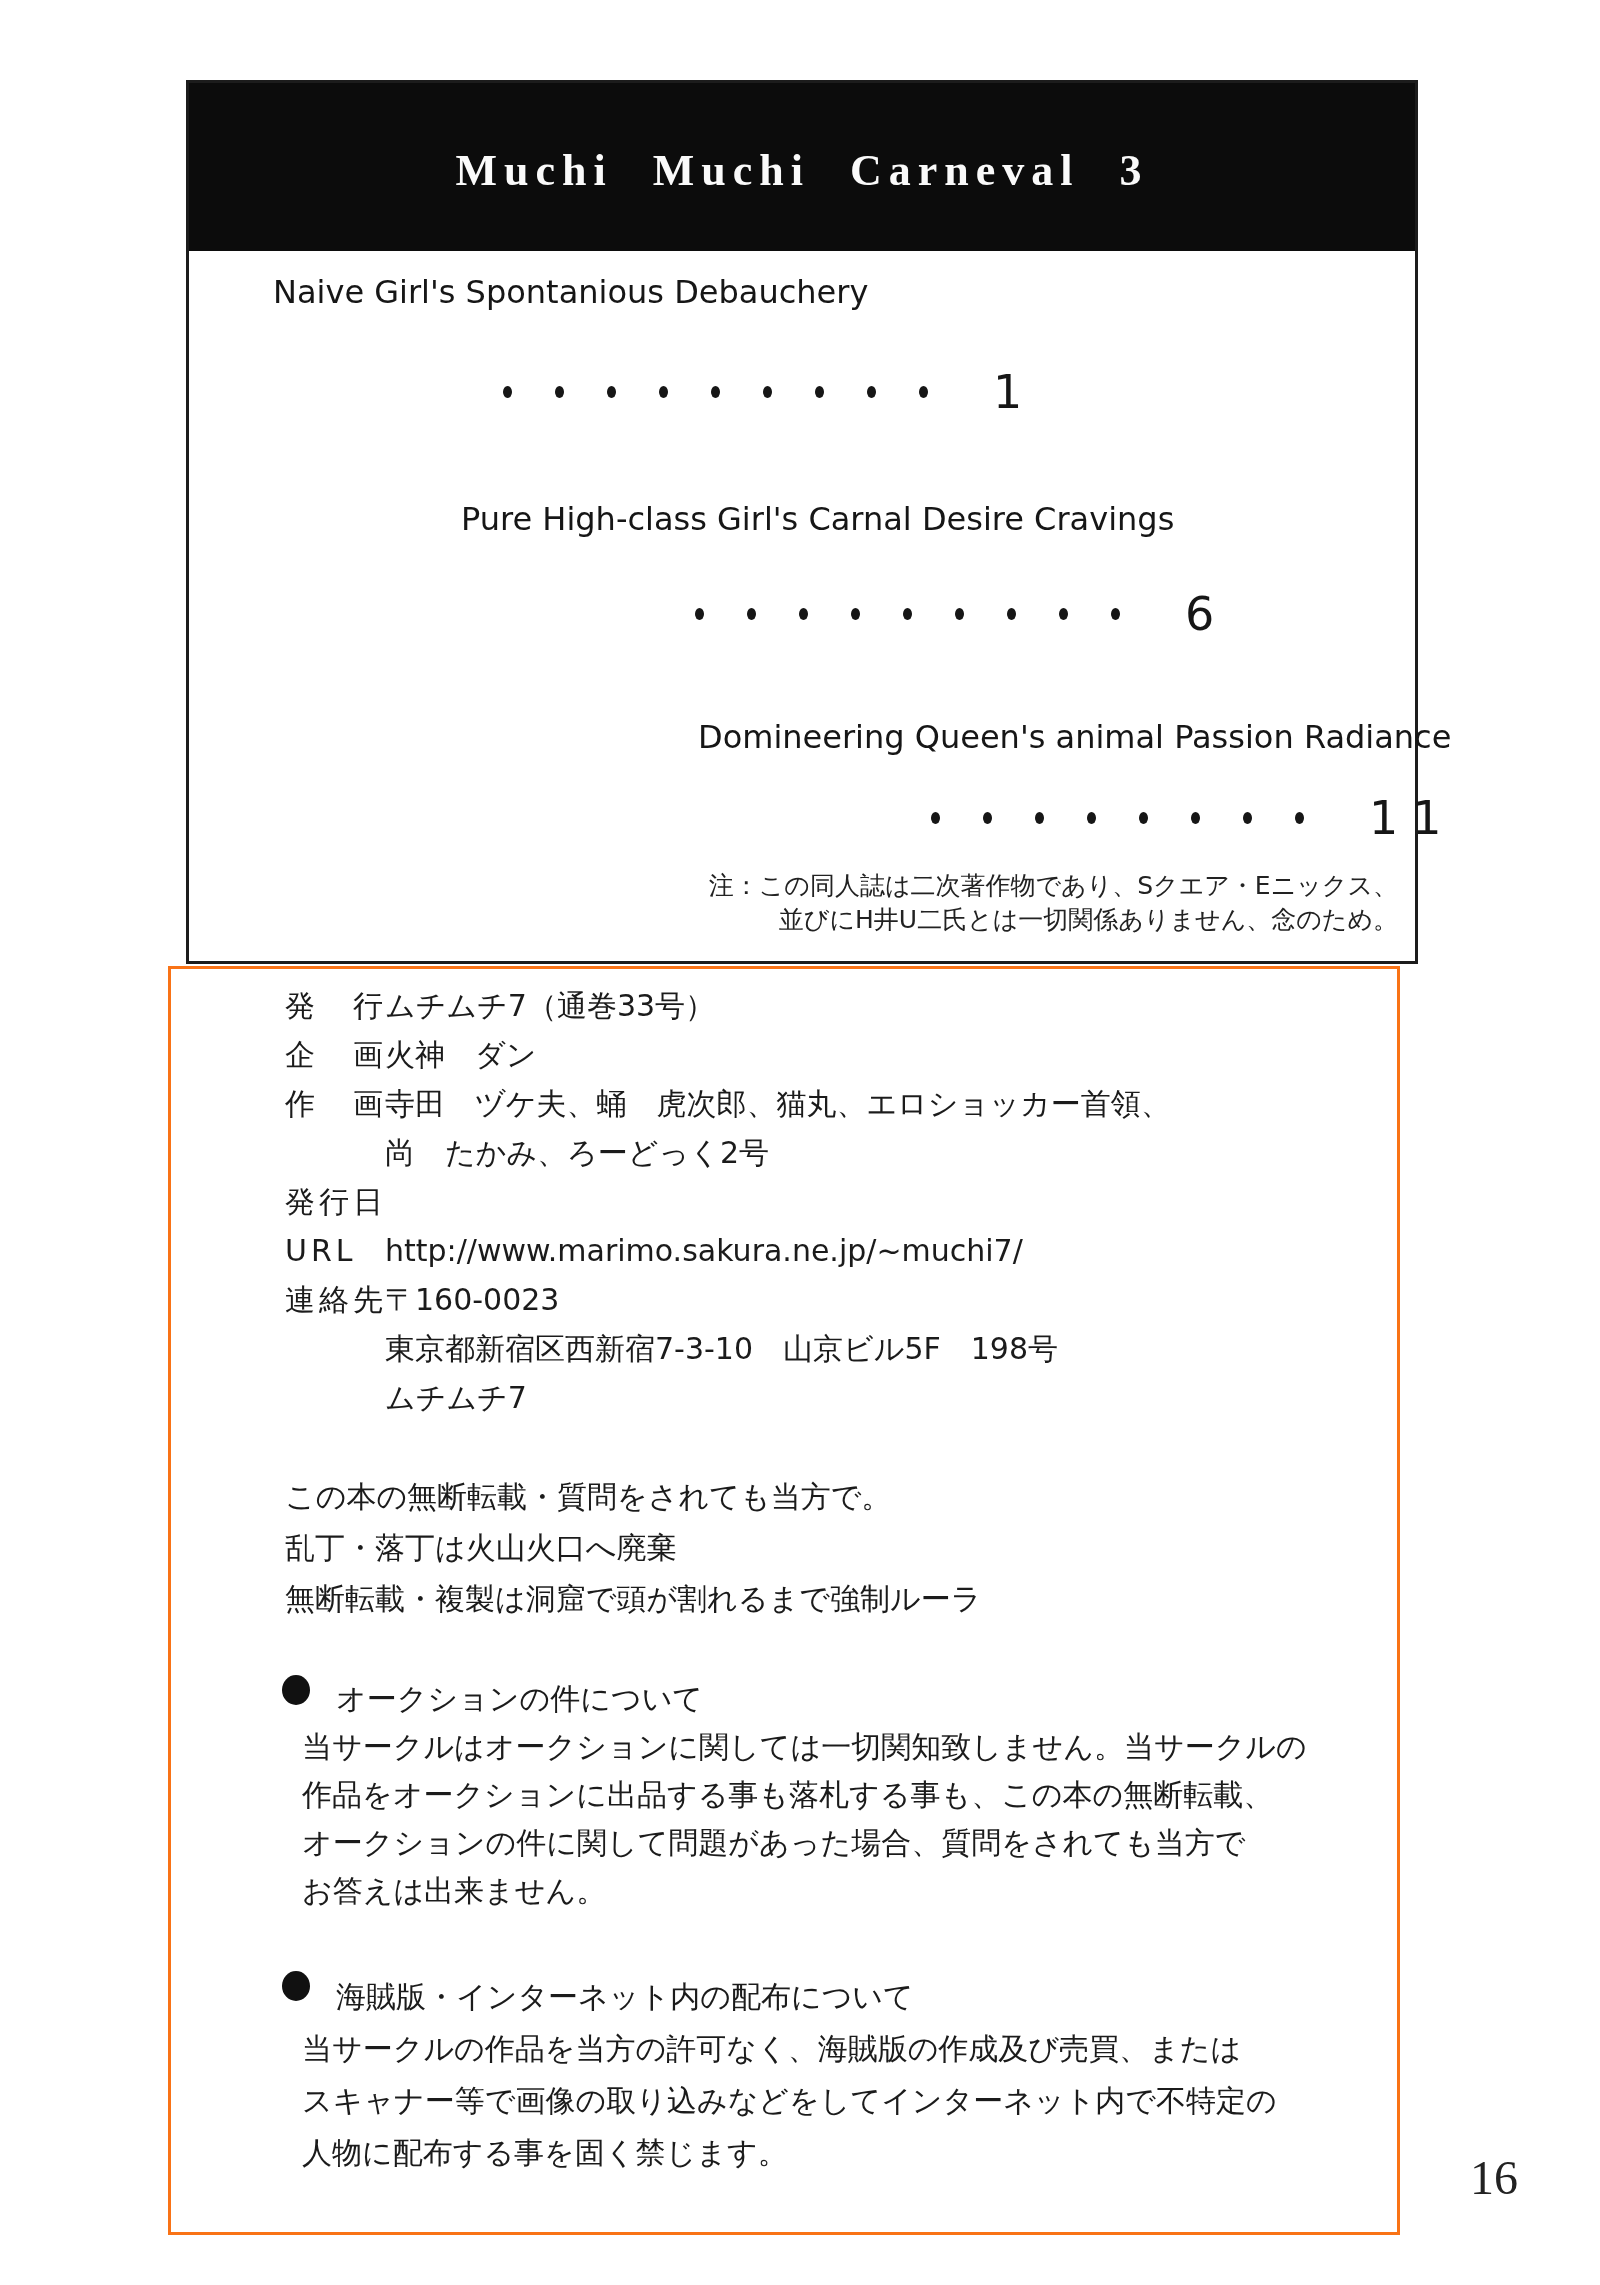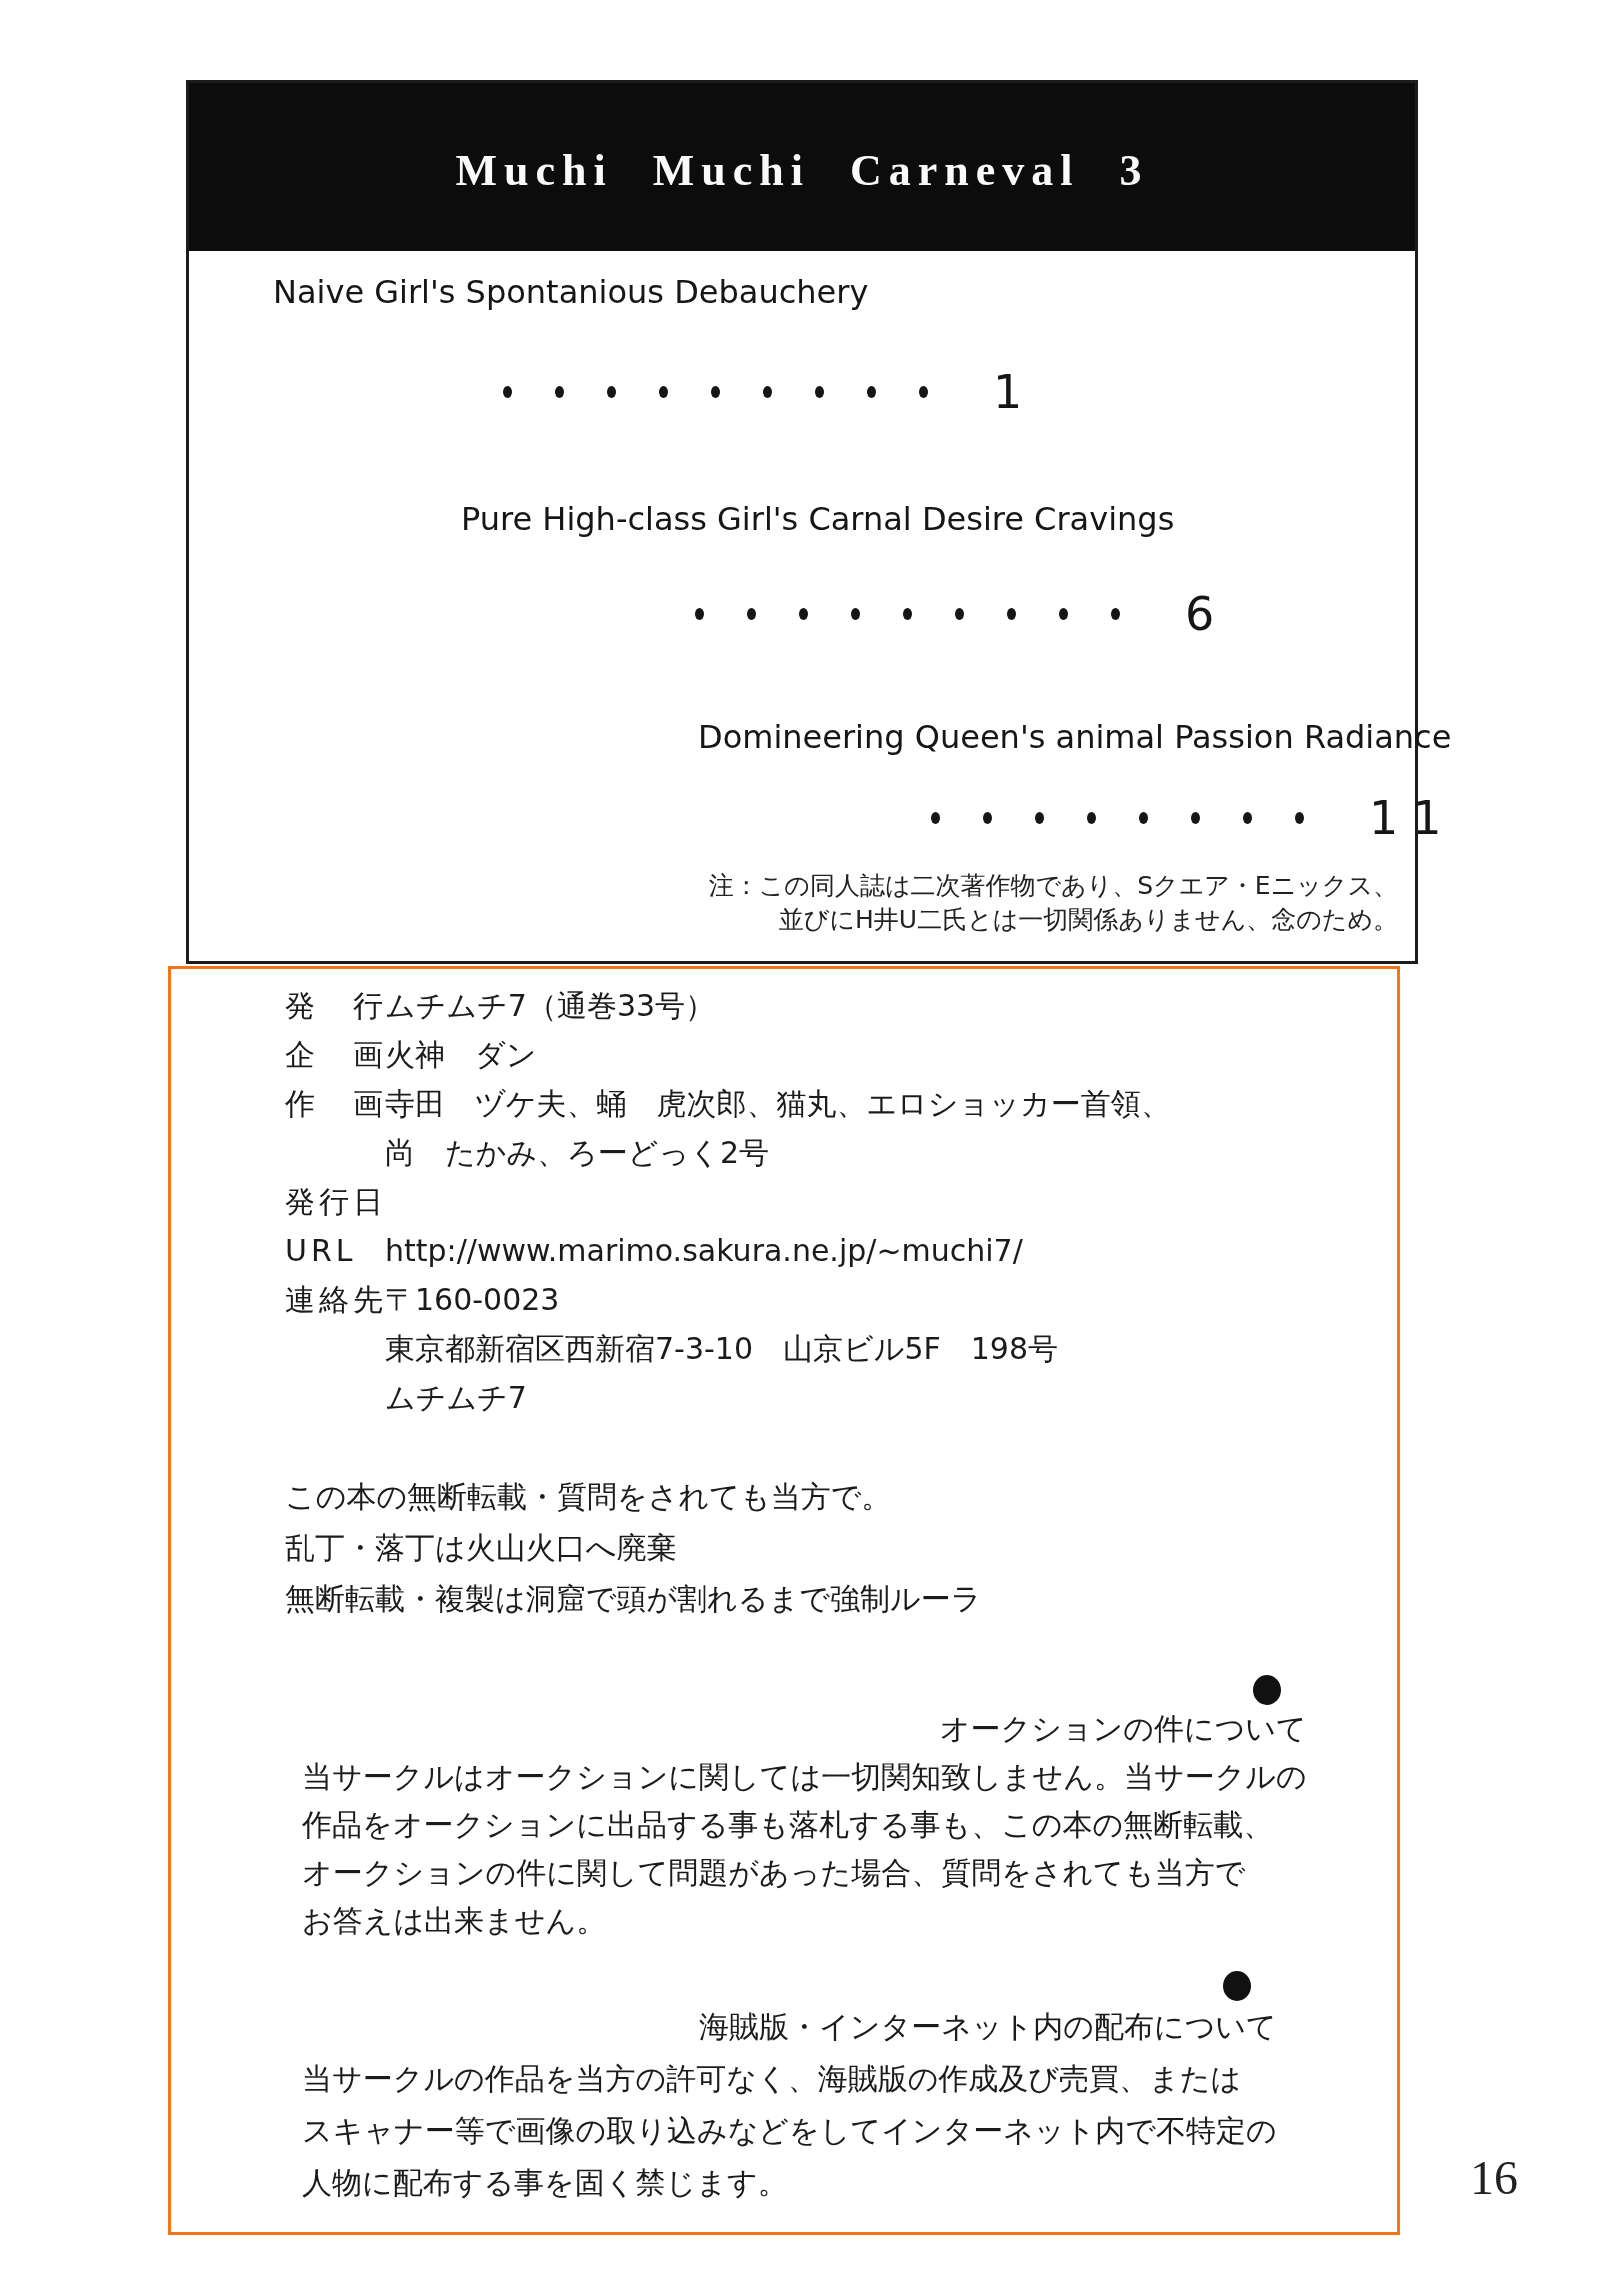--- a/index.html
+++ b/index.html
@@ -79,21 +79,21 @@
   .notices{
     position:absolute;left:114px;top:502px;
     font-size:30px;line-height:51px;white-space:nowrap;color:#1b1b1b;
   }
   .policy{
     position:absolute;left:111px;
     font-size:30px;color:#1b1b1b;white-space:nowrap;
   }
   .policy.auction{top:706px;line-height:48px;}
   .policy.piracy{top:1002px;line-height:52px;}
-  .policy-heading{display:flex;align-items:flex-end;flex-direction:column;}
+  .policy-heading{display:flex;align-items:flex-start;}
   .bullet{
     display:inline-block;width:28px;height:30px;border-radius:50%;
     background:#111;margin-right:26px;flex:0 0 auto;
   }
   .policy-body{padding-left:20px;}
   
   .page-number{
     position:absolute;left:1470px;top:2150px;
     font-size:48px;color:#222;font-family:Liberation Serif, serif;
   }

